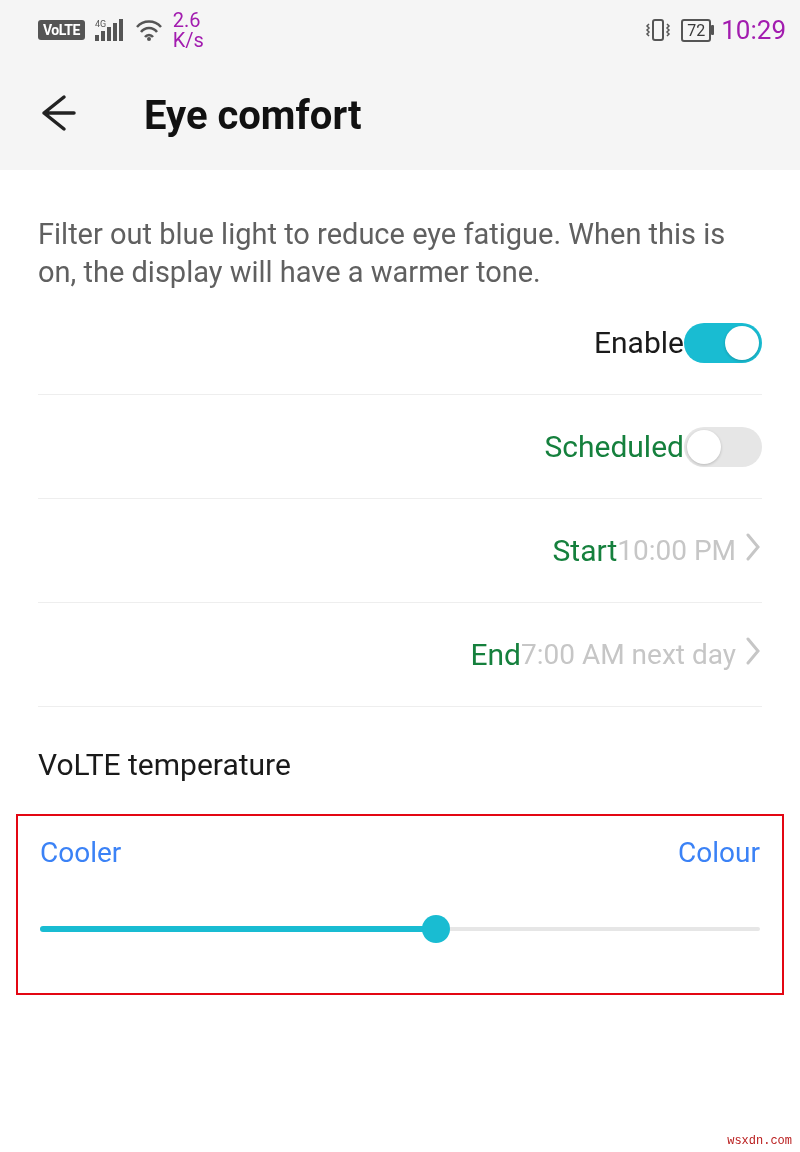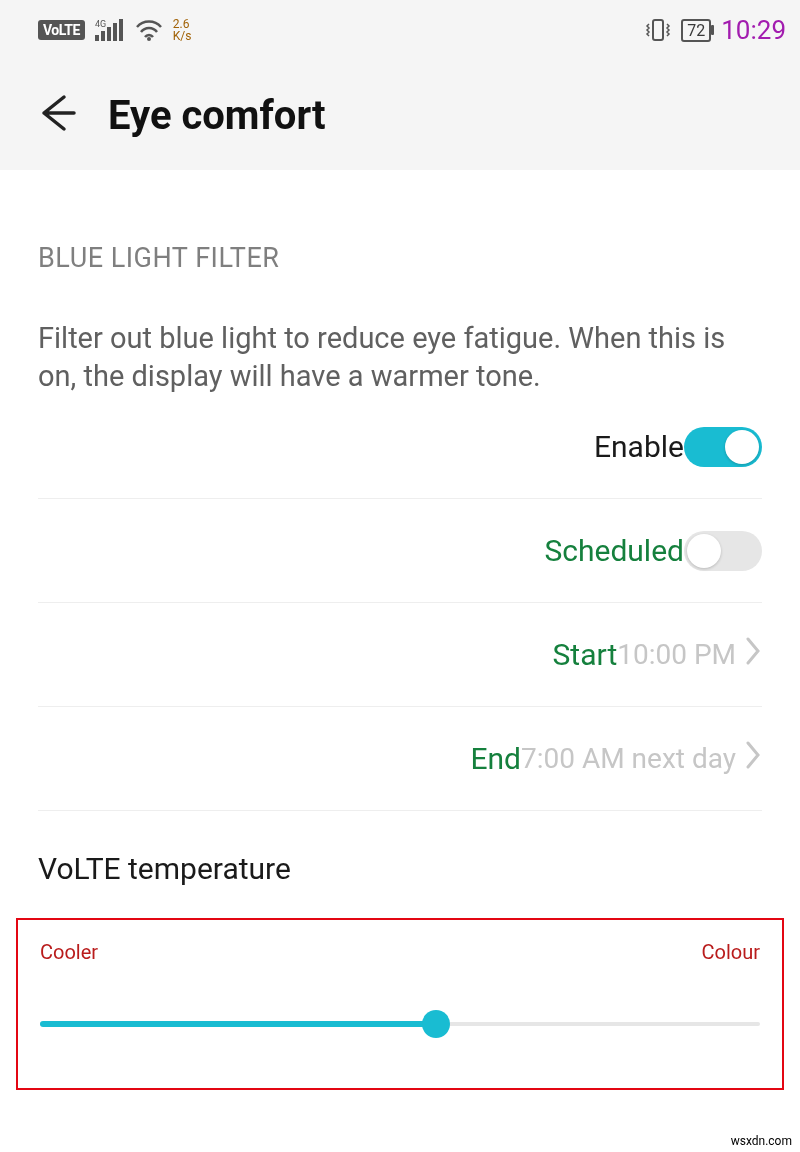--- a/index.html
+++ b/index.html
@@ -30,21 +30,21 @@
       background: #555;
       color: #fff;
       font-size: 14px;
       font-weight: 700;
       padding: 2px 5px;
       border-radius: 3px;
       letter-spacing: -0.5px;
     }
     .sg { display:inline-flex; align-items:center;justify-content:center; }
     .speed {
-      display:flex; flex-direction:column; line-height:1; font-size:12px; color:#a16207;
+      display:flex; flex-direction:column; line-height:1; font-size:20px; color:#a21caf;
     }
     .battery-box {
       border:2px solid #555; border-radius:3px; padding:0 4px; font-size:16px; position:relative;
     }
     .battery-box::after {
       content:""; position:absolute; right:-5px; top:4px; width:3px; height:10px; background:#555; border-radius:1px;
     }
     .vibrate { display:inline-flex; }
     .appbar {
       height: 110px;
@@ -52,20 +52,21 @@
       display:flex;
       align-items:center;
       padding: 0 34px;
       gap: 30px;
     }
     .back-arrow svg { width:44px; height:44px; }
     .title {
       font-size: 40px;
       font-weight: 700;
       color:#111;
+      margin-left:36px;
     }
     .content { padding: 0 38px; }
     .section-header {
       padding-top: 72px;
       font-size: 27px;
       color:#7f7f7f;
       letter-spacing: 0.5px;
     }
     .section-desc {
       padding-top: 46px;
@@ -99,40 +100,40 @@
     .toggle.off .knob { left:3px; }
     .ct-label { font-size:30px; color:#1a1a1a; padding-top:40px; }
     .slider-box {
       margin-top: 32px;
       padding: 20px 14px 50px 14px;
       border: 2px solid #e30613;
       margin-left:-22px; margin-right:-22px;
     }
     .slider-labels {
       display:flex; justify-content:space-between;
-      font-size:20px; color:#b91c1c;
+      font-size:28px; color:#3b82f6;
       padding: 0 8px;
       margin-bottom: 46px;
     }
     .slider {
       position:relative; height: 28px;
       margin: 0 8px;
     }
     .track-bg {
       position:absolute; left:0; right:0; top:12px; height:4px; background:#e6e6e6; border-radius:2px;
     }
     .track-fill {
       position:absolute; left:0; top:11px; height:6px; background:#19bcd2; border-radius:3px;
     }
     .thumb {
       position:absolute; top:0; width:28px; height:28px; border-radius:50%; background:#19bcd2;
       transform: translateX(-50%);
     }
     .watermark {
-      position:absolute; bottom:4px; right:8px; font-size:12px; color:#000000;
+      position:absolute; bottom:4px; right:8px; font-size:12px; color:#b91c1c;font-family:Liberation Mono, monospace;
     }
   </style>
 </head>
 <body>
 
 <div class="statusbar">
   <div class="left">
     <span class="volte-badge">VoLTE</span>
     <span class="sg">
       <svg width="30" height="22" viewBox="0 0 30 22">
@@ -176,21 +177,20 @@
 <div class="appbar">
   <span class="back-arrow">
     <svg viewBox="0 0 44 44">
         <path d="M30 6 L10 22 L30 38 M10 22 L40 22" stroke="#222" stroke-width="3.5" fill="none" stroke-linecap="round" stroke-linejoin="round"></path>
       </svg>
   </span>
   <div class="title">Eye comfort</div>
 </div>
 
 <div class="content">
-  <div class="section-header">BLUE LIGHT FILTER</div>
   <div class="section-desc">Filter out blue light to reduce eye fatigue. When this is on, the display will have a warmer tone.</div>
 
   <div class="row">
     <div class="row-label active">Enable</div>
     <div class="toggle on">
         <div class="knob"></div>
       </div>
   </div>
 
   <div class="row">

